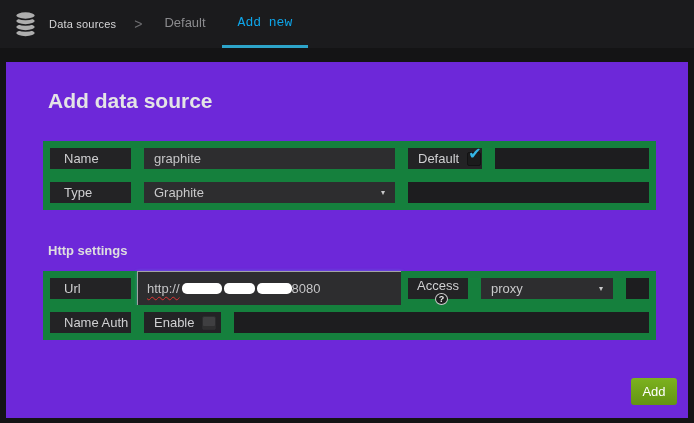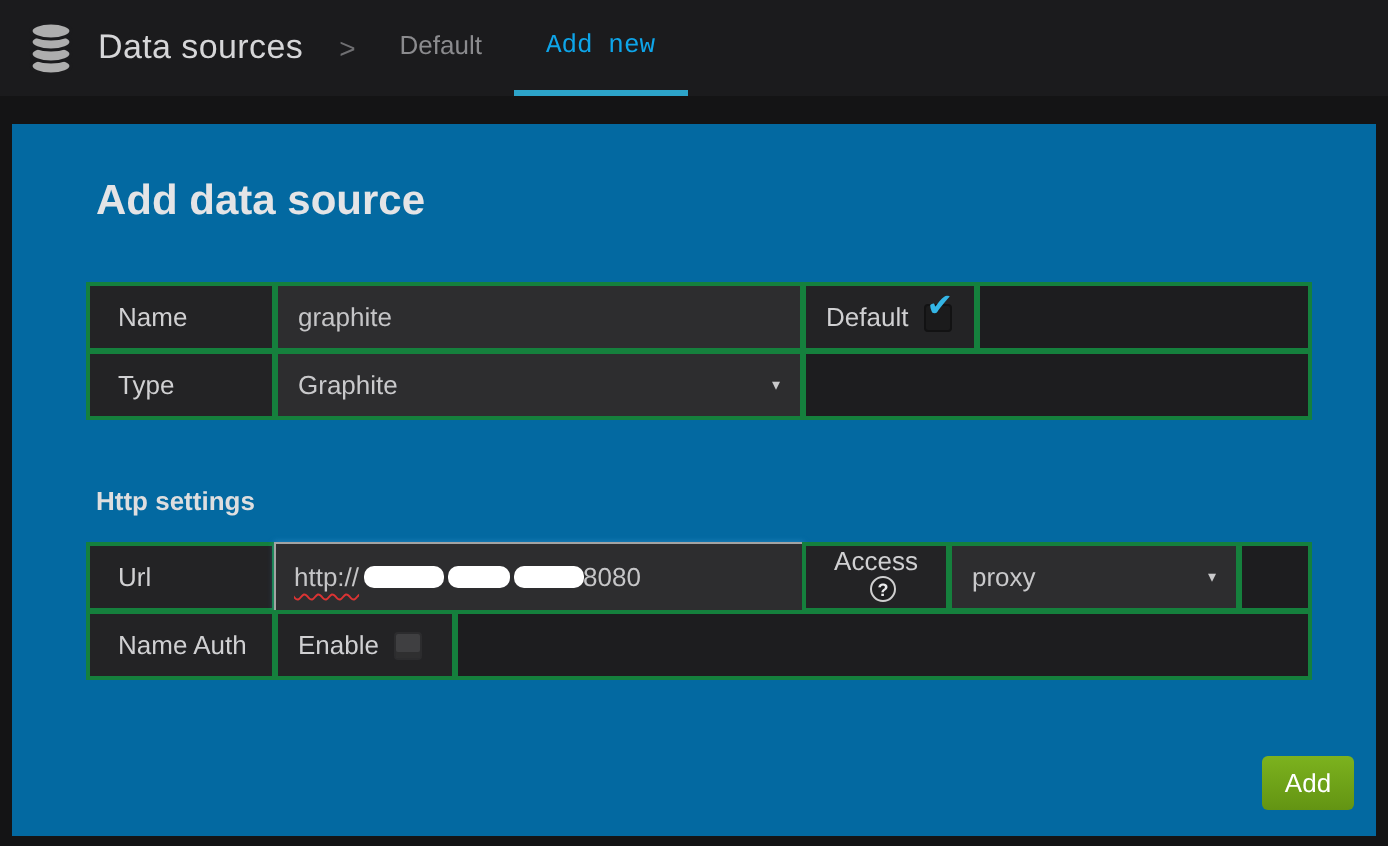--- a/index.html
+++ b/index.html
@@ -10,44 +10,44 @@
     font-size:13px; color:#d0d0d2;
   }
   
   .topbar {
     height:48px; background:#1b1b1d;
     display:flex; align-items:stretch;
   }
   .brand { display:flex; align-items:center; padding:0 12px 0 14px; }
   .page-h-title {
     display:flex; align-items:center;
-    color:#d6d6d8; font-size:17px; letter-spacing:.2px; padding-right:12px;
+    color:#d6d6d8; font-size:11px; letter-spacing:.2px; padding-right:12px;
   }
   .crumb-sep { display:flex; align-items:center; color:#6f6f72; font-size:14px; padding:0 6px; }
   .tabs { display:flex; align-items:stretch; }
   .tab {
     display:flex; align-items:center; padding:0 16px;
     color:#8b8b8e; font-size:13px; cursor:pointer;
     border-bottom:3px solid transparent;
   }
   .tab.active { color:#0ea5e9; border-bottom-color:#2da4c9;font-family:Liberation Mono, monospace; }
   
   .panel {
     margin:14px 6px 0 6px; height:356px;
-    background:#0369a1; position:relative;
+    background:#6d28d9; position:relative;
     padding:27px 0 0 37px;
   }
   .page-title { color:#e4e4e6; font-size:21px; font-weight:bold; margin:0 0 28px 5px; line-height:24px; }
   .section-title { color:#dededf; font-size:13px; font-weight:bold; margin:33px 0 13px 5px; }
   
   .form-table { width:613px; }
   .form-row { display:flex; height:35px; }
   .form-row + .form-row { margin-top:-1px; }
   .cell {
-    border:2px solid #15803d; height:35px;
+    border:7px solid #15803d; height:35px;
     display:flex; align-items:center;
   }
   .cell + .cell { margin-left:-1px; }
   .cell-label { width:95px; background:#232325; padding-left:14px; color:#d0d0d2; }
   .cell-tag   { background:#232325; padding:0 10px; color:#d0d0d2; }
   .cell-fill  { flex:1; background:#1d1d1f; }
   .cell-input { width:265px; background:#2d2d2f; }
   .cell-input input {
     width:100%; height:100%; background:transparent; border:none; outline:none;
     color:#c5c5c7; font-size:13px; padding:0 10px;

